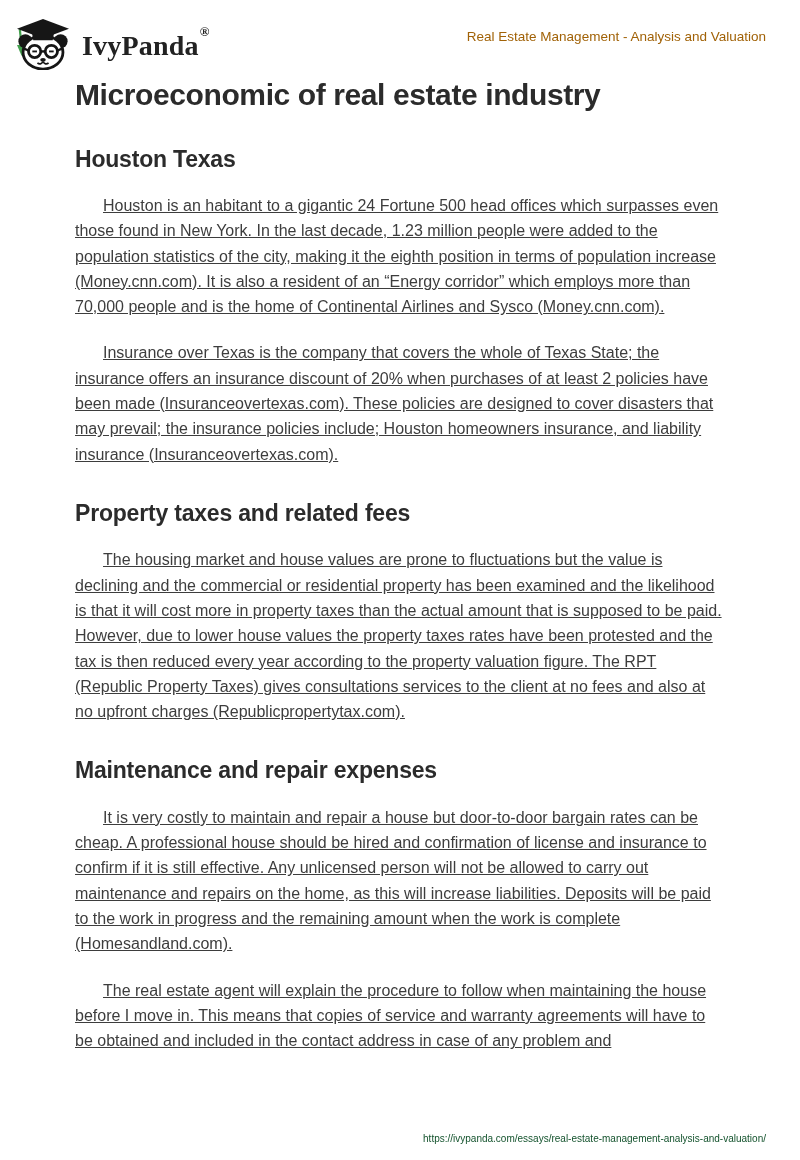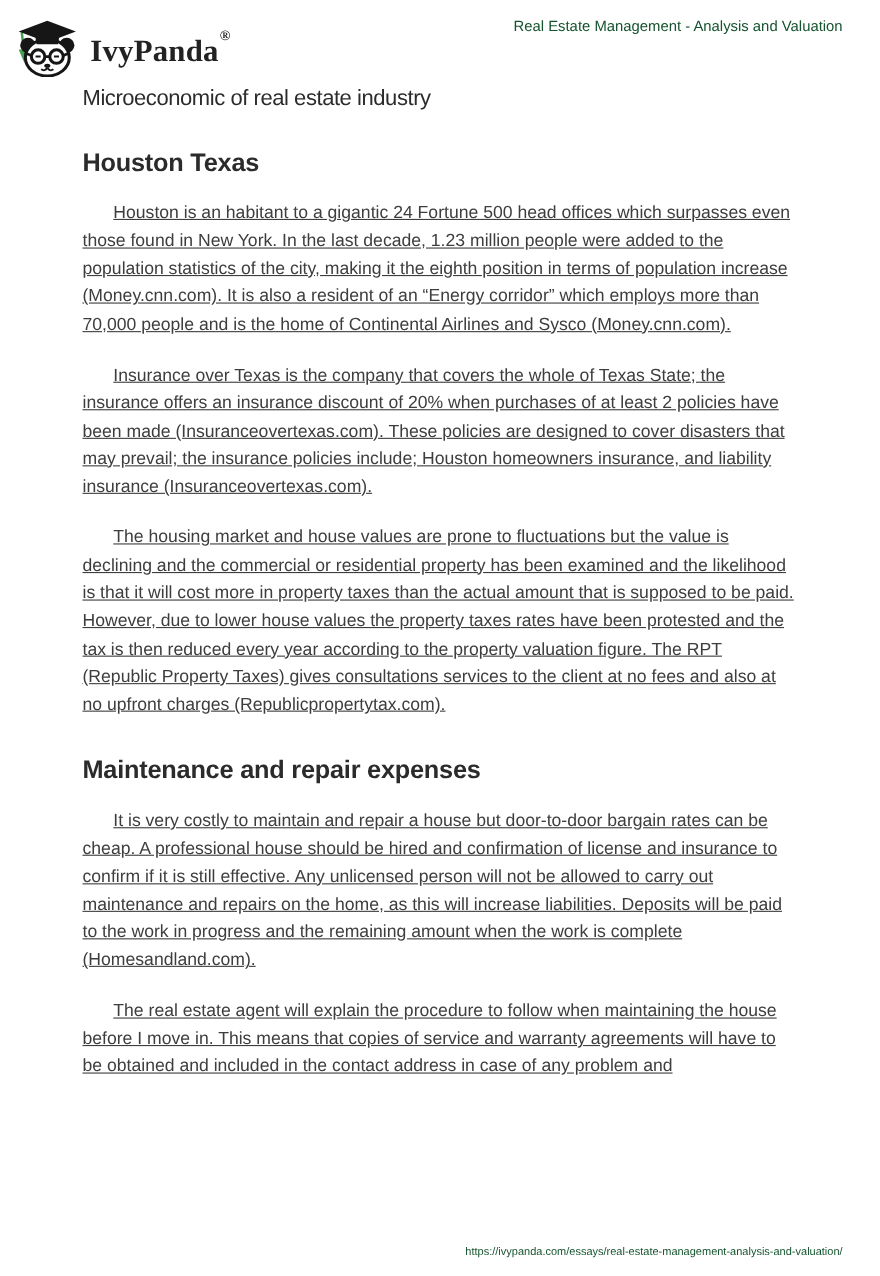--- a/index.html
+++ b/index.html
@@ -39,33 +39,33 @@
     font-family: "Liberation Serif", serif;
     font-weight: 700;
     font-size: 13px;
     color: #222222;
     vertical-align: super;
     position: relative;
     top: -9px;
     left: 1px;
   }
   .doc-title {
-    color: #14532d;
+    color: #a16207;
     font-size: 13.5px;
-    margin-top: 1px;
+    margin-top: 14px;
     white-space: nowrap;
   }
 
   
   .content {
     padding: 0 75px;
   }
   .essay-title {
-    font-size: 20px;
-    font-weight: 400;
+    font-size: 30px;
+    font-weight: 700;
     color: #2b2b2b;
     letter-spacing: -0.4px;
     margin: 16px 0 0 0;
     line-height: 1.15;
   }
   .section-heading {
     font-size: 23px;
     font-weight: 700;
     color: #2b2b2b;
     letter-spacing: -0.2px;
@@ -138,20 +138,21 @@
   <section>
     <h2 class="section-heading">Houston Texas</h2>
     <p class="para">Houston is an habitant to a gigantic 24 Fortune 500 head offices which surpasses even those found in New York. In the last decade, 1.23 million people were added to the population statistics of the city, making it the eighth position in terms of population increase (Money.cnn.com). It is also a resident of an “Energy corridor” which employs more than 70,000 people and is the home of Continental Airlines and Sysco (Money.cnn.com).</p>
   </section>
 
   <section>
     <p class="para">Insurance over Texas is the company that covers the whole of Texas State; the insurance offers an insurance discount of 20% when purchases of at least 2 policies have been made (Insuranceovertexas.com). These policies are designed to cover disasters that may prevail; the insurance policies include; Houston homeowners insurance, and liability insurance (Insuranceovertexas.com).</p>
   </section>
 
   <section>
+    <h2 class="section-heading">Property taxes and related fees</h2>
     <p class="para">The housing market and house values are prone to fluctuations but the value is declining and the commercial or residential property has been examined and the likelihood is that it will cost more in property taxes than the actual amount that is supposed to be paid. However, due to lower house values the property taxes rates have been protested and the tax is then reduced every year according to the property valuation figure. The RPT (Republic Property Taxes) gives consultations services to the client at no fees and also at no upfront charges (Republicpropertytax.com).</p>
   </section>
 
   <section>
     <h2 class="section-heading">Maintenance and repair expenses</h2>
     <p class="para">It is very costly to maintain and repair a house but door-to-door bargain rates can be cheap. A professional house should be hired and confirmation of license and insurance to confirm if it is still effective. Any unlicensed person will not be allowed to carry out maintenance and repairs on the home, as this will increase liabilities. Deposits will be paid to the work in progress and the remaining amount when the work is complete (Homesandland.com).</p>
     <p class="para">The real estate agent will explain the procedure to follow when maintaining the house before I move in. This means that copies of service and warranty agreements will have to be obtained and included in the contact address in case of any problem and</p>
   </section>
 </main>
 

